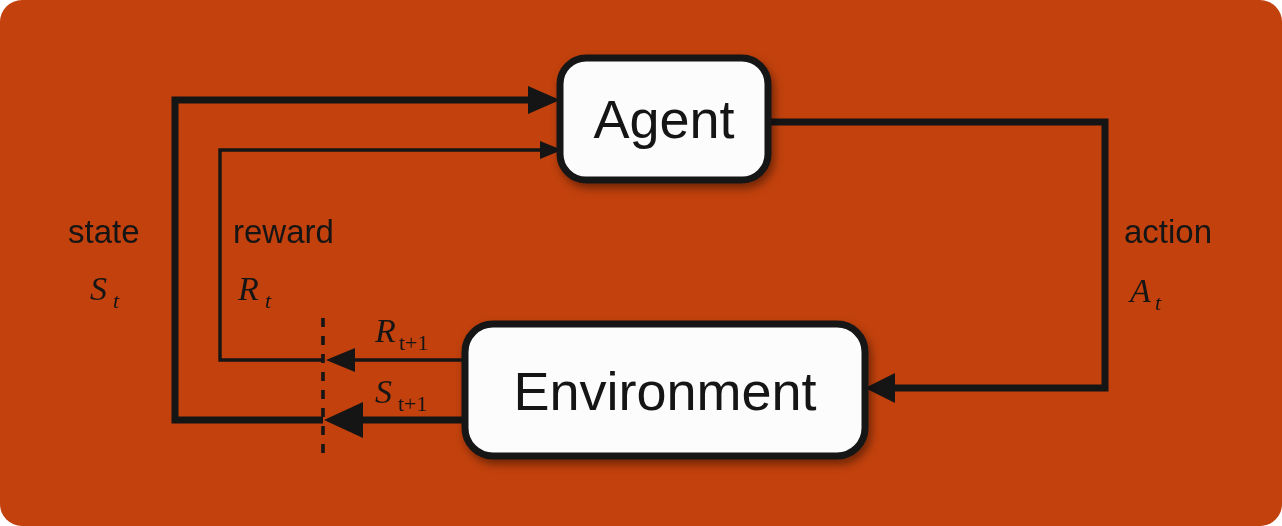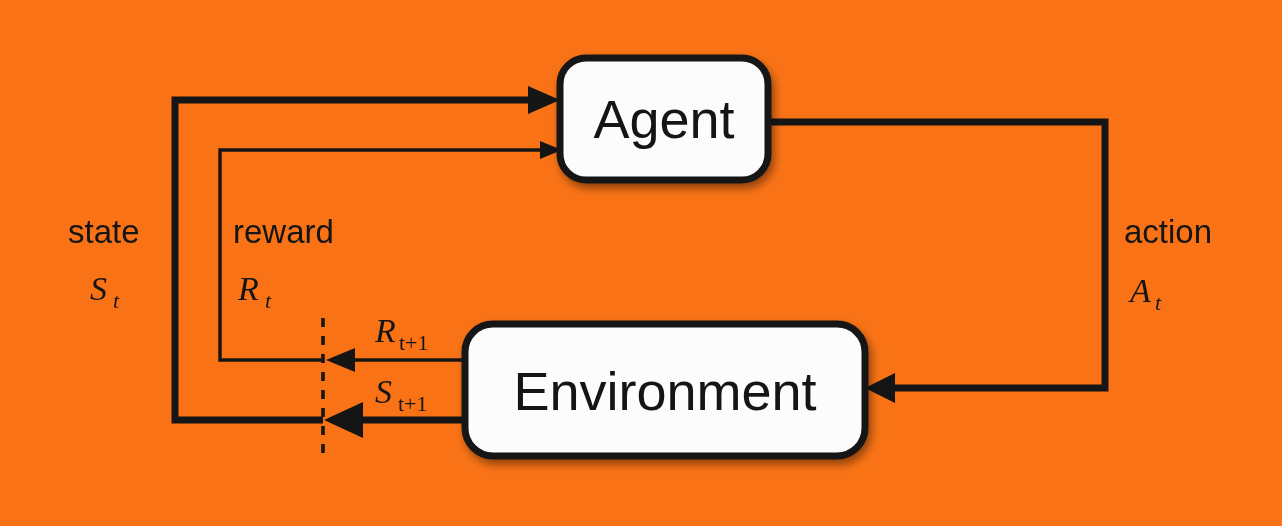--- a/index.html
+++ b/index.html
@@ -8,22 +8,23 @@
     padding: 0;
     background: #ffffff;
   }
   body {
     font-family: "Liberation Sans", sans-serif;
   }
   #canvas {
     position: relative;
     width: 1282px;
     height: 526px;
-    background: #f97316;
+    background: #c2410c;
     overflow: hidden;
+    border-radius: 22px;
   }
   #diagram-svg {
     position: absolute;
     left: 0;
     top: 0;
     width: 1282px;
     height: 526px;
   }
   .box-label {
     font-family: "Liberation Sans", sans-serif;

